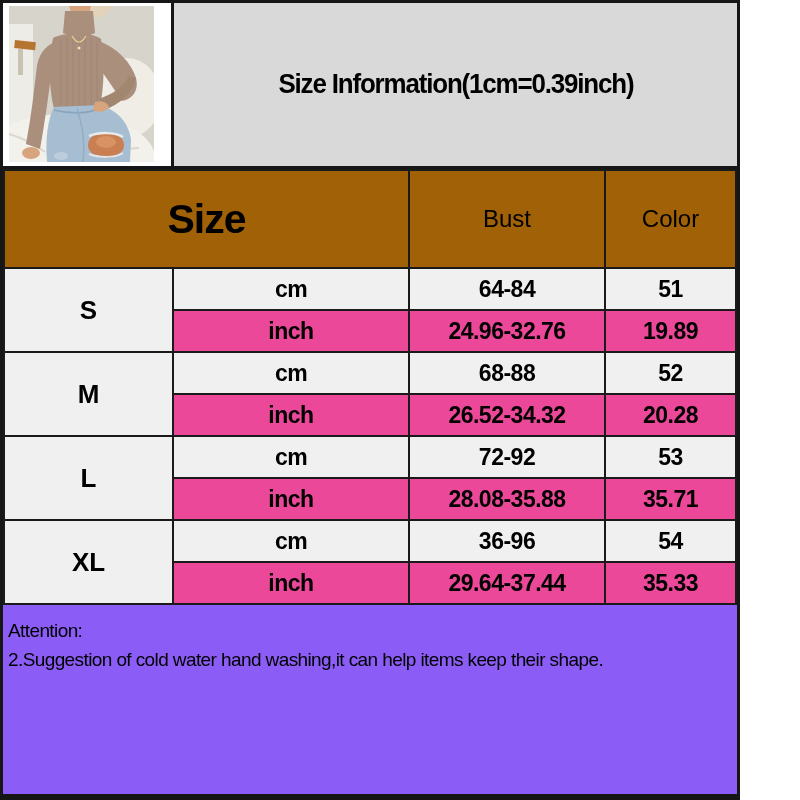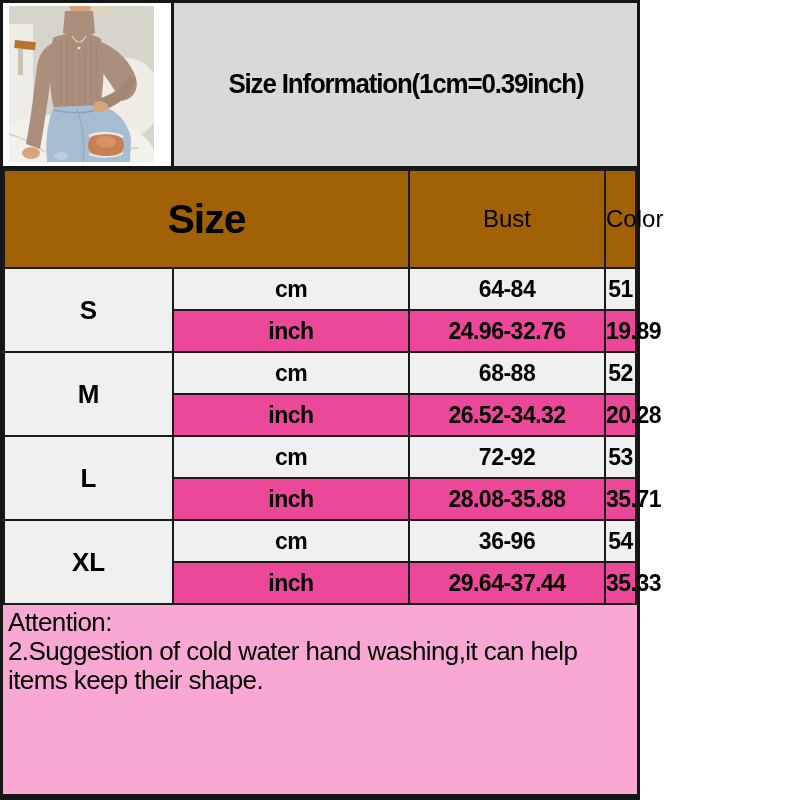--- a/index.html
+++ b/index.html
@@ -1,17 +1,17 @@
 <!DOCTYPE html>
 <html><head>
 <meta charset="utf-8">
 <style>
   html, body { margin: 0; padding: 0; background: #ffffff; }
   .sheet {
-    width: 640px; height: 800px; box-sizing: border-box;
+    width: 740px; height: 800px; box-sizing: border-box;
     border: 3px solid #161616; border-bottom-width: 6px;
     display: flex; flex-direction: column;
     font-family: "Liberation Sans", sans-serif; color: #000; background: #fff;
   }
   
   .top-band { display: flex; height: 163px; flex: 0 0 auto; border-bottom: 3px solid #161616; }
   .photo-cell { flex: 0 0 171px; box-sizing: border-box; border-right: 3px solid #161616;
                 background: #fff; padding: 3px 0 0 6px; }
   .photo-frame { width: 145px; height: 156px; overflow: hidden; }
   .title-cell { flex: 1; background: #d9d9d9; display: flex; align-items: center; justify-content: center; }
@@ -20,22 +20,22 @@
   table.size-table { border-collapse: collapse; width: 100%; table-layout: fixed; flex: 0 0 auto; }
   .size-table th, .size-table td { border: 2px solid #1a1a1a; text-align: center; vertical-align: middle; padding: 0; }
   .size-table thead th { height: 96px; background: #a16207; }
   th.size-h { font-size: 41px; font-weight: 700; letter-spacing: -1px; }
   th.col-h  { font-size: 24px; font-weight: 400; }
   td.size-label { background: #c6c6c6; font-weight: 700; font-size: 26px; }
   tr.cm-row td   { background: #f0f0f0; height: 40px; }
   tr.inch-row td { background: #ec4899; height: 40px; }
   td.unit, td.val { font-weight: 700; font-size: 23px; letter-spacing: -0.5px; }
   
-  .attention { flex: 1; background: #f9a8d4; padding: 3px 5px 0 5px;
-               font-size: 26px; letter-spacing: -0.6px; line-height: 29px; }
+  .attention { flex: 1; background: #8b5cf6; padding: 11px 5px 0 5px;
+               font-size: 19px; letter-spacing: -0.6px; line-height: 29px; }
   .attention p { margin: 0; }
 </style>
 </head>
 <body>
 
 <div class="sheet">
 
   <div class="top-band">
     <div class="photo-cell">
       <div class="photo-frame">

